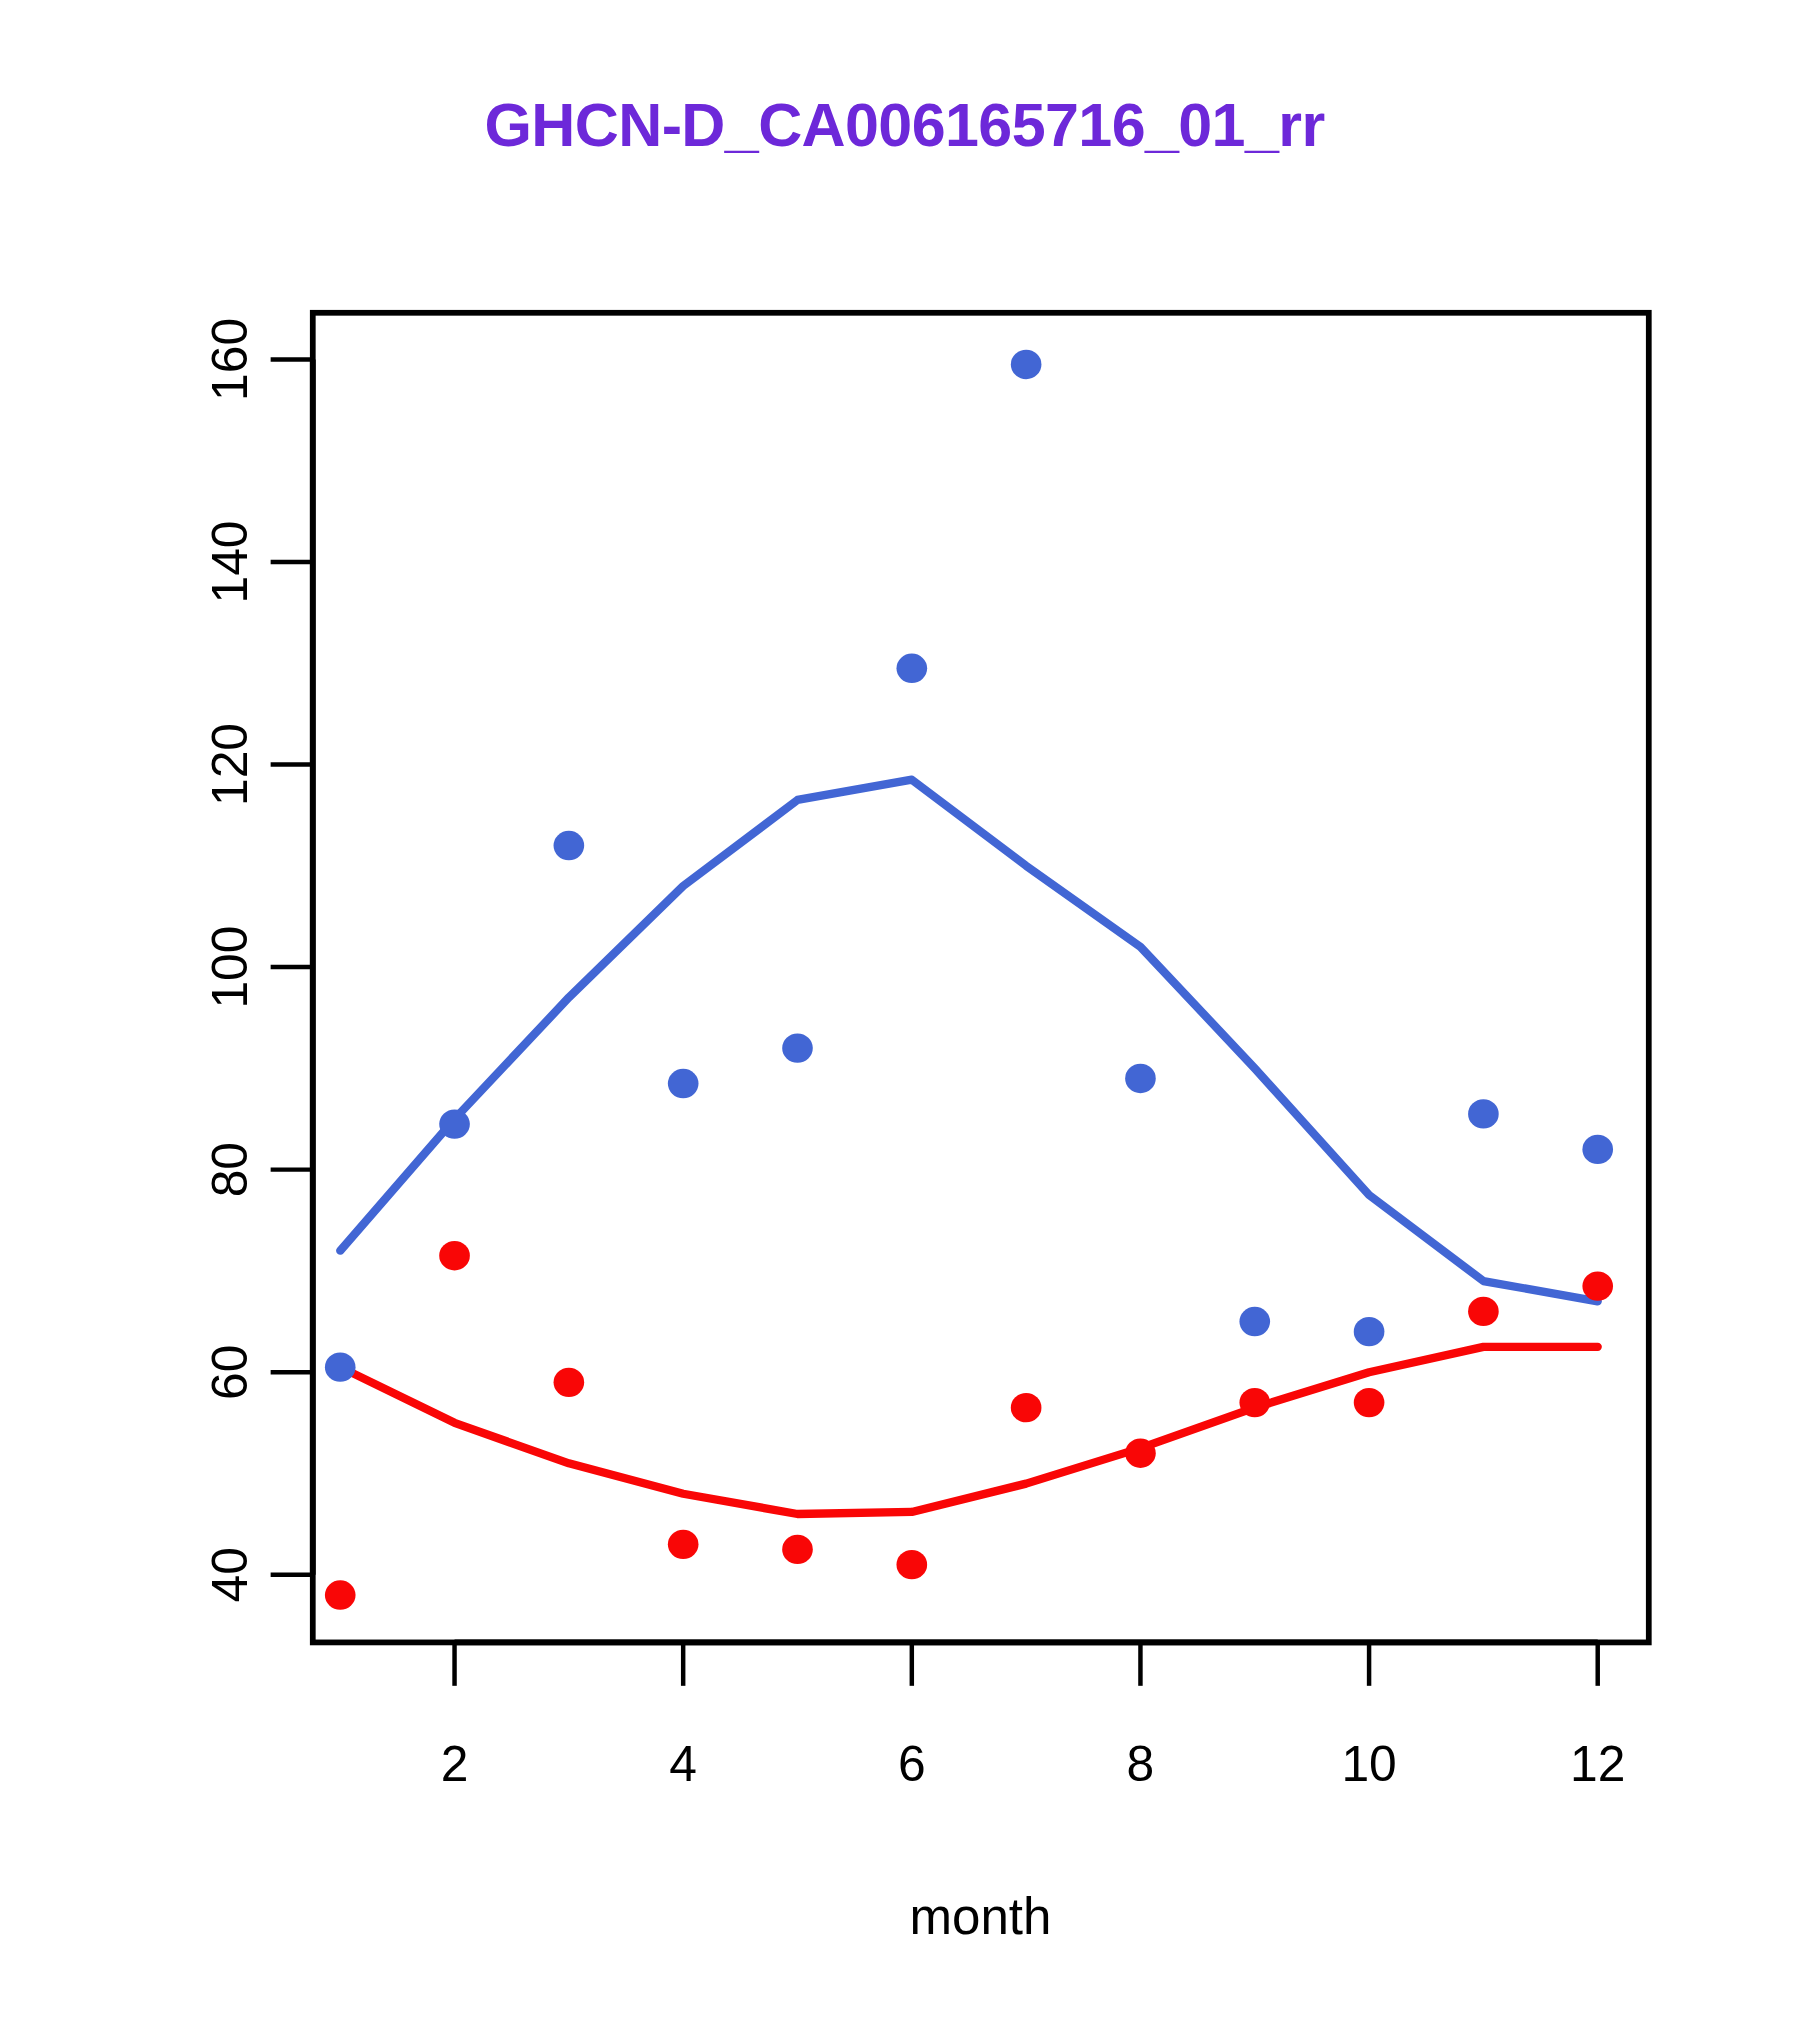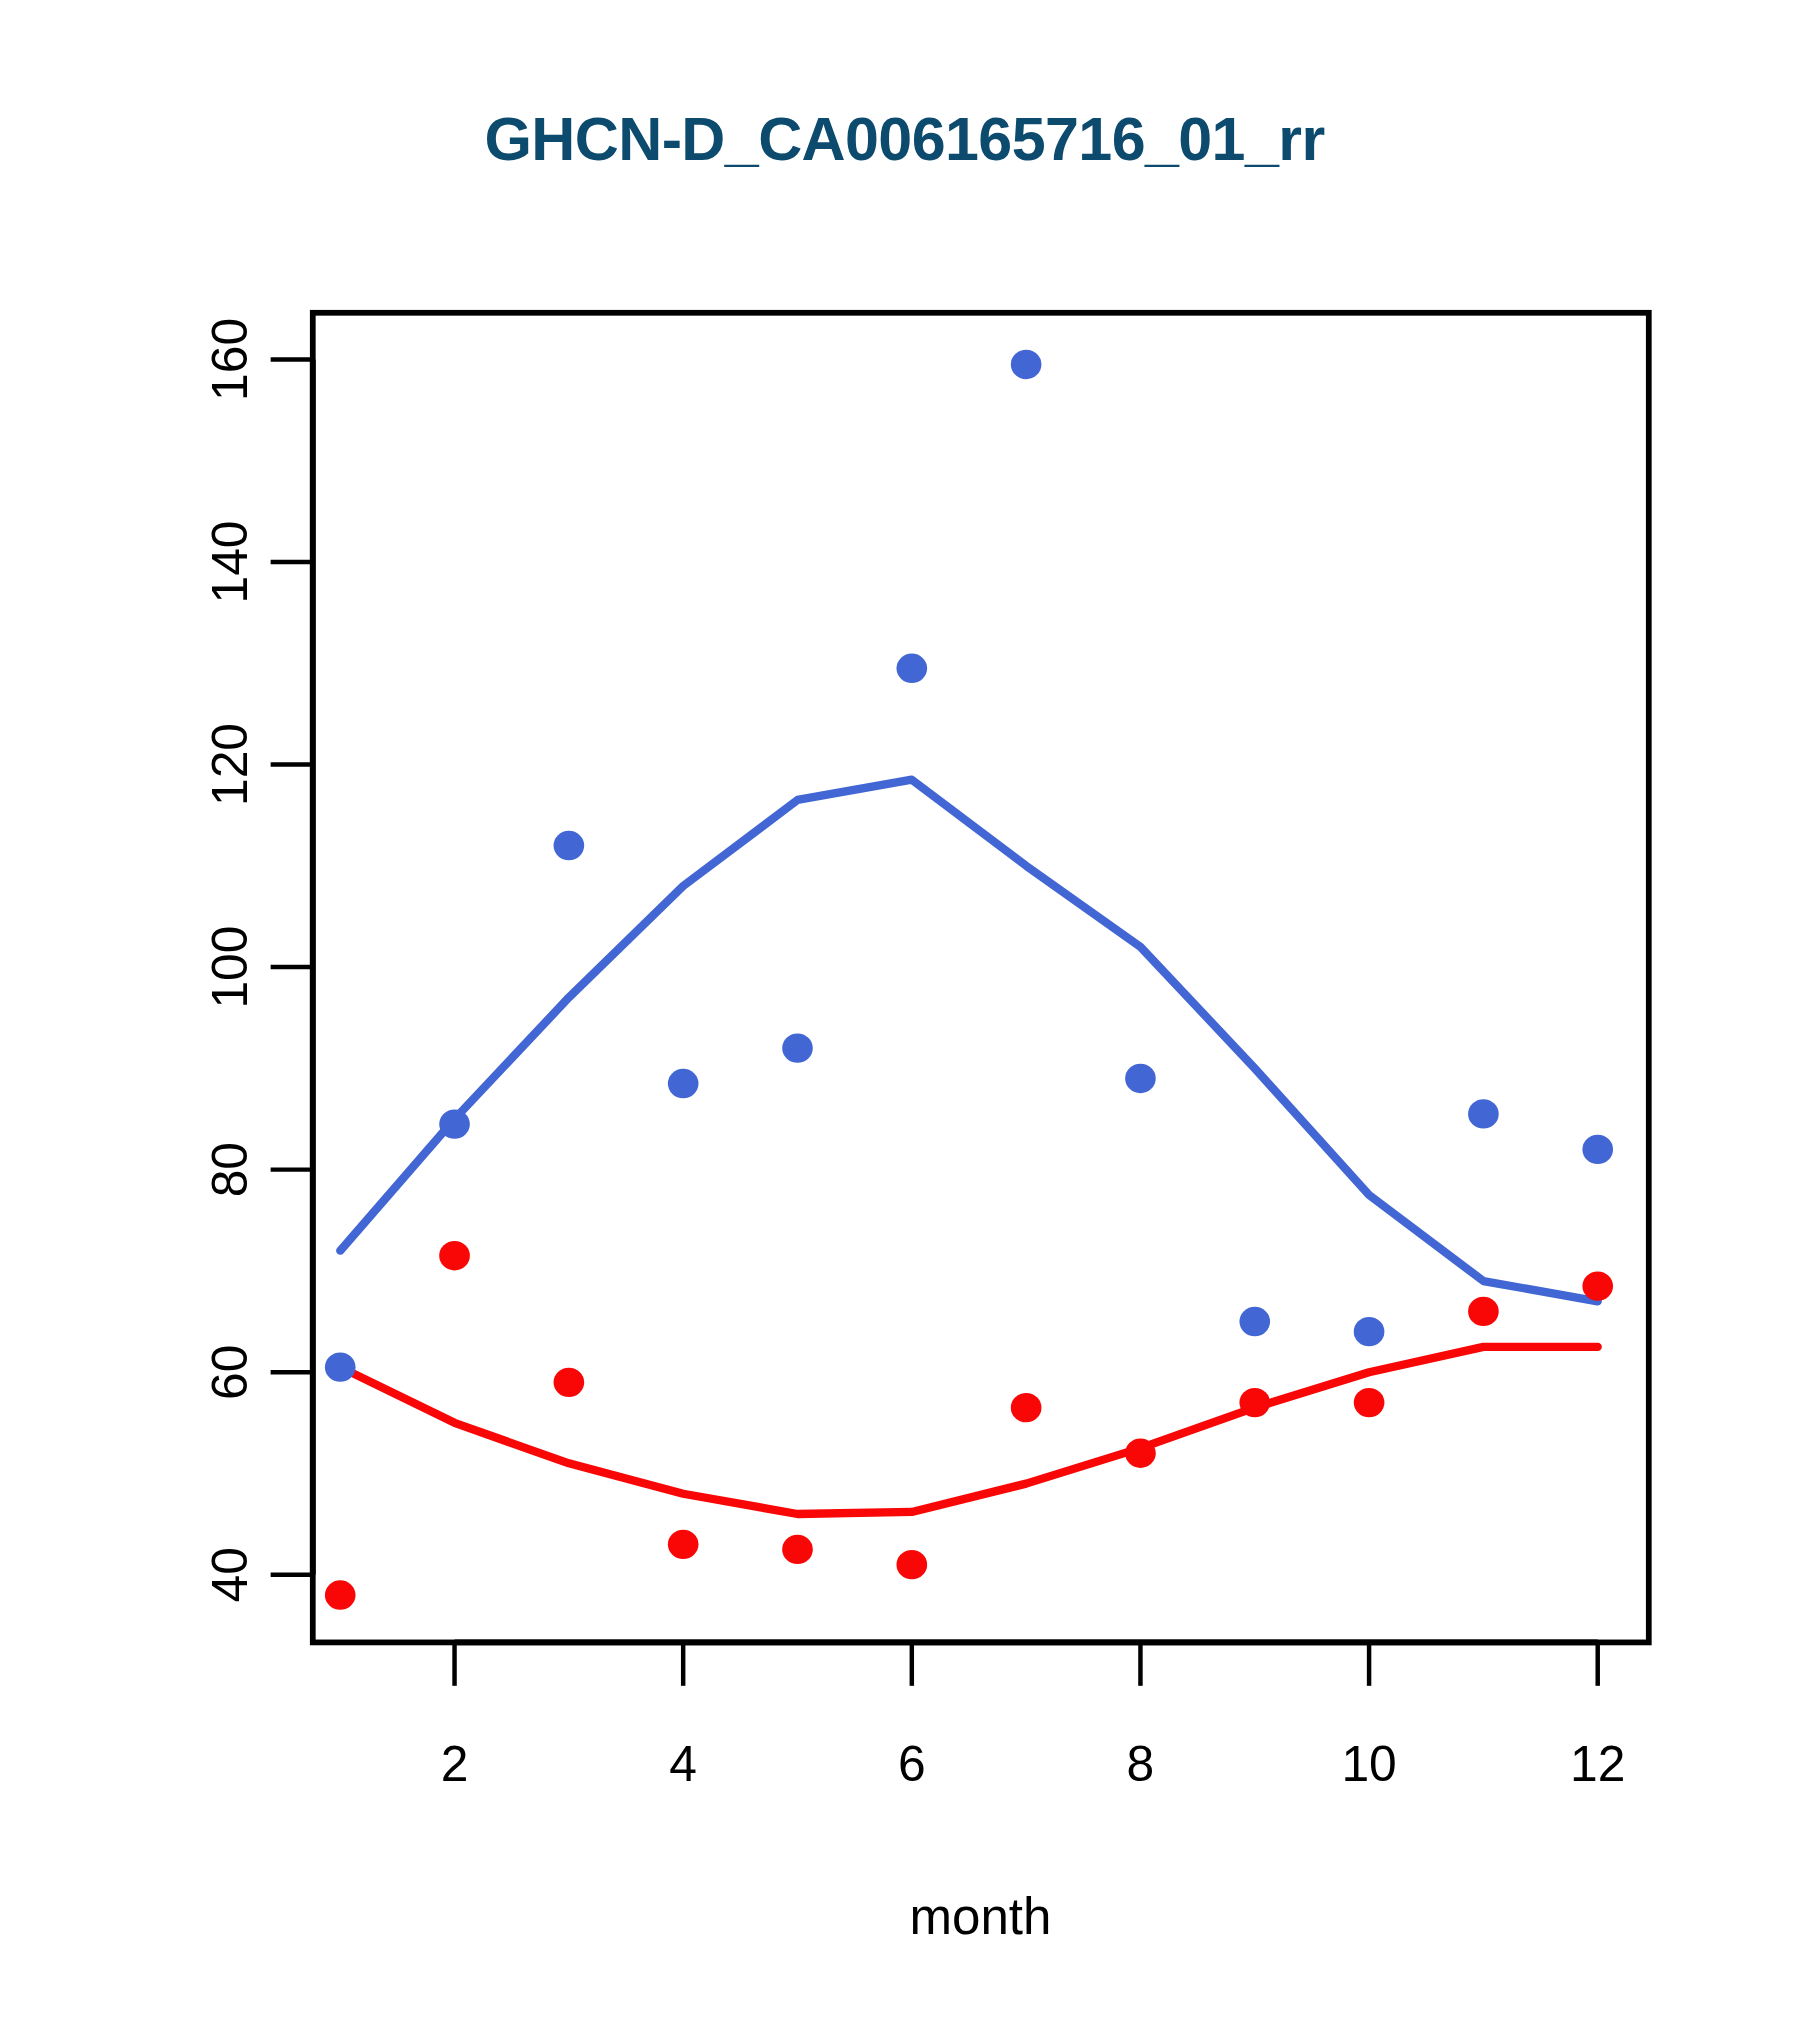--- a/index.html
+++ b/index.html
@@ -14,28 +14,28 @@
   #page {
     position: relative;
     width: 1809px;
     height: 2035px;
     background: #ffffff;
     overflow: hidden;
   }
   #chart-title {
     position: absolute;
     left: 0;
-    top: 104px;
+    top: 90px;
     width: 1809px;
     text-align: center;
     font-family: "Liberation Sans", sans-serif;
     font-weight: bold;
     font-size: 61px;
     letter-spacing: -0.6px;
-    color: #0c4a6e;
+    color: #6d28d9;
     white-space: nowrap;
   }
   #plot-svg {
     position: absolute;
     left: 0;
     top: 0;
   }
   .axis-line {
     stroke: #000000;
     stroke-width: 9;

